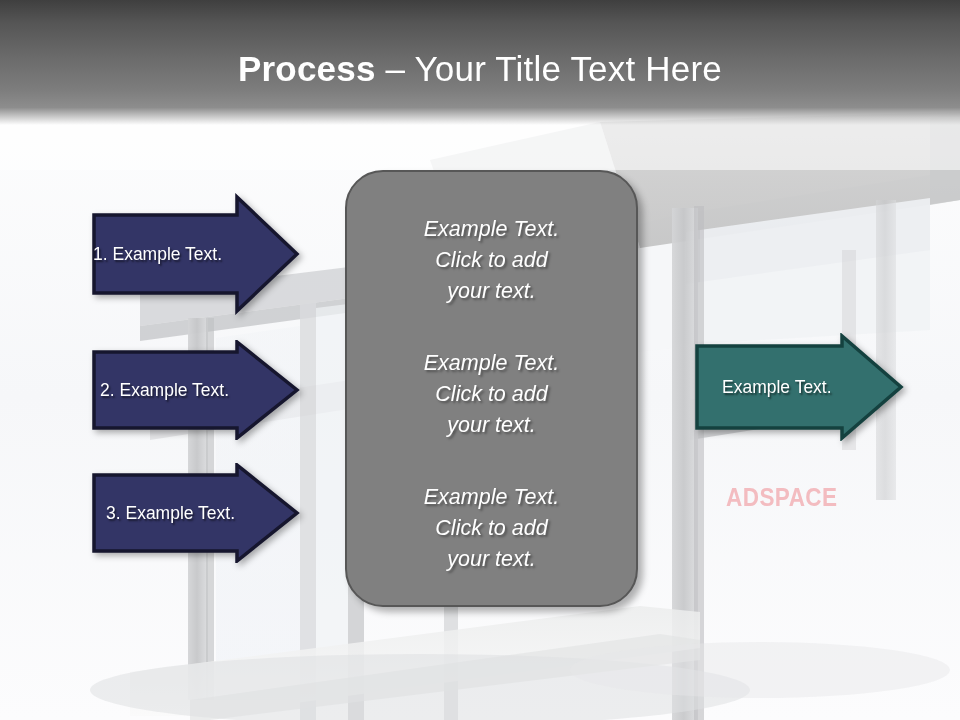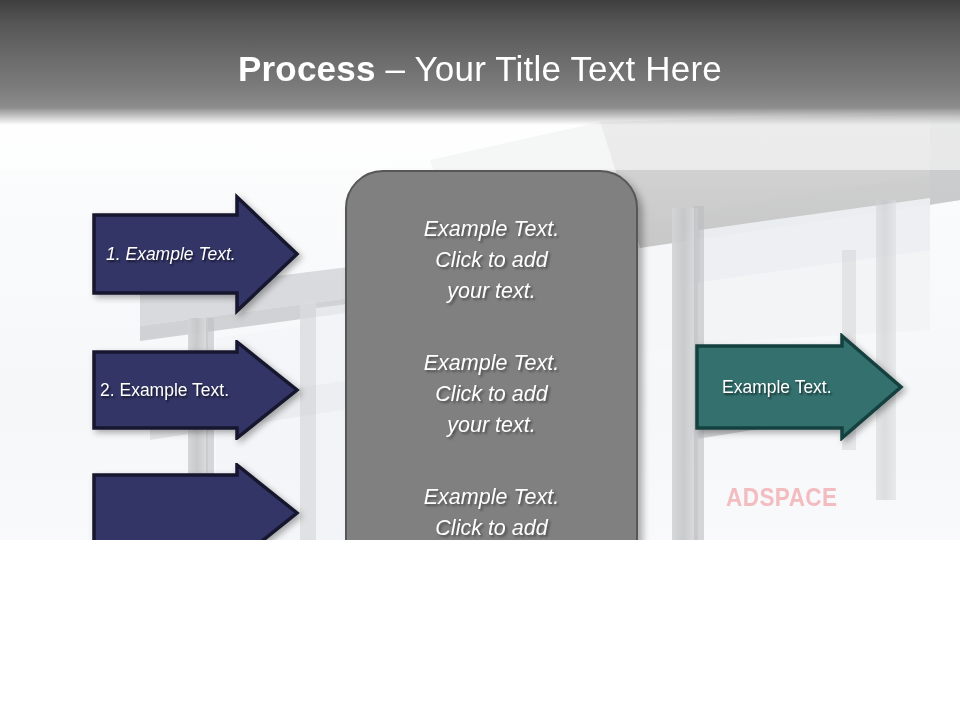--- a/index.html
+++ b/index.html
@@ -1,20 +1,20 @@
 <!DOCTYPE html>
 <html><head>
 <meta charset="utf-8">
 <style>
   html,body{margin:0;padding:0;background:#fff;}
   body{font-family:"Liberation Sans", sans-serif;}
 
   #slide{
     position:relative;
-    width:960px;height:540px;
+    width:960px;height:720px;
     overflow:hidden;
     background:#000000;
   }
 
   
   #bg-photo{
     position:absolute;left:0;top:0;width:960px;height:720px;
     overflow:hidden;
     background:linear-gradient(180deg,#ffffff 0%,#fafafb 25%,#f7f8fa 60%,#fdfdfd 100%);
   }
@@ -56,21 +56,21 @@
     position:relative;
     z-index:2;
     width:100%;
     color:#ffffff;
     font-size:17px;
     text-shadow:1.5px 1.5px 2px rgba(0,0,0,.55);
     white-space:nowrap;
   }
 
   #arrow-step-1{left:92px;top:193px;width:208px;height:122px;}
-  #arrow-step-1 .label{padding-left:14px;font-size:17.5px;font-style:italic;}
+  #arrow-step-1 .label{padding-left:1px;font-size:17.5px;}
 
   #arrow-step-2{left:92px;top:340px;width:208px;height:100px;}
   #arrow-step-2 .label{padding-left:8px;font-size:17.5px;}
 
   #arrow-step-3{left:92px;top:463px;width:208px;height:100px;}
   #arrow-step-3 .label{padding-left:14px;font-size:17.5px;}
 
   #arrow-result{left:694px;top:333px;width:210px;height:108px;}
   #arrow-result .label{padding-left:28px;font-size:17.5px;}
 
@@ -214,20 +214,21 @@
     <svg width="208" height="100" viewBox="0 0 208 100" aria-hidden="true">
       <polygon points="2,12 145,12 145,2 205,50 145,98 145,88 2,88" fill="#333566" stroke="#16162e" stroke-width="3.5" stroke-linejoin="miter"></polygon>
     </svg>
     <span class="label">2. Example Text.</span>
   </div>
 
   <div class="arrow" id="arrow-step-3">
     <svg width="208" height="100" viewBox="0 0 208 100" aria-hidden="true">
       <polygon points="2,12 145,12 145,2 205,50 145,98 145,88 2,88" fill="#333566" stroke="#16162e" stroke-width="3.5" stroke-linejoin="miter"></polygon>
     </svg>
+    <span class="label">3. Example Text.</span>
   </div>
 
   <div id="center-panel">
     <div class="panel-block" id="panel-block-1">Example Text.
 Click  to add
 your text.</div>
     <div class="panel-block" id="panel-block-2">Example Text.
 Click  to add
 your text.</div>
     <div class="panel-block" id="panel-block-3">Example Text.

